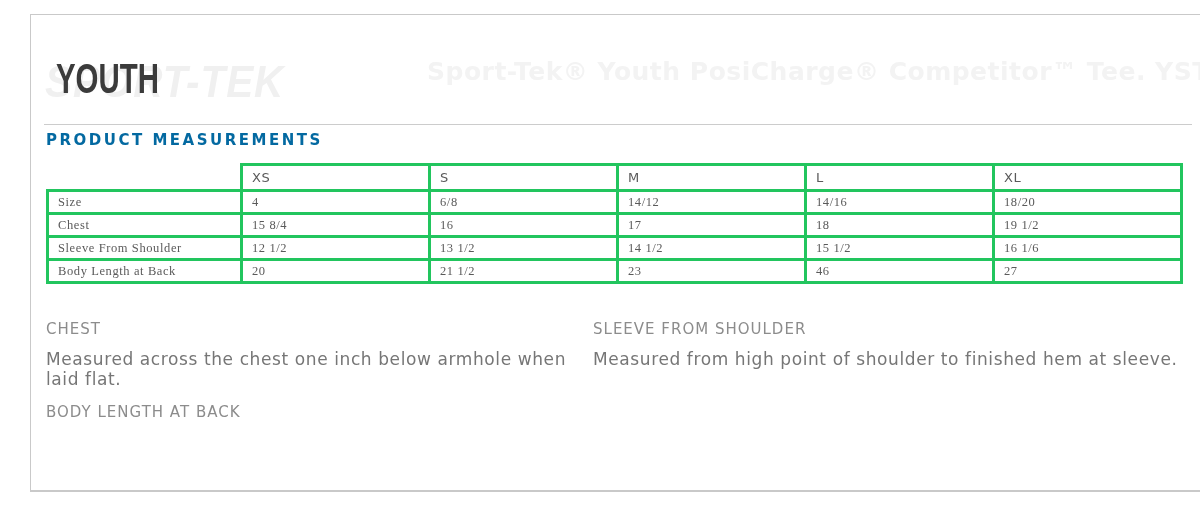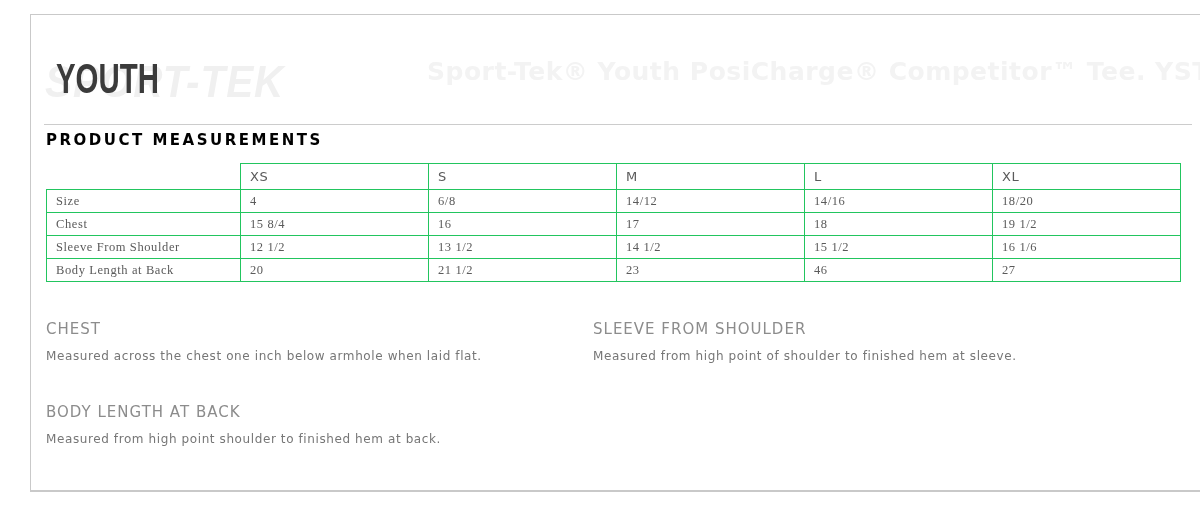--- a/index.html
+++ b/index.html
@@ -32,43 +32,43 @@
     position: absolute; left: 396px; top: 42px; width: 770px;
     font-size: 25px; font-weight: 600; color: #f3f3f3;
     letter-spacing: 0.5px; white-space: nowrap; z-index: 1;
   }
   .divider {
     position: absolute; left: 13px; top: 109px; width: 1148px; height: 1px;
     background: #cccccc;
   }
   .section-title {
     position: absolute; left: 15px; top: 116px;
-    font-size: 15px; font-weight: bold; color: #000000; letter-spacing: 2.5px;
+    font-size: 15px; font-weight: bold; color: #0369a1; letter-spacing: 2.5px;
   }
   
   .mtable-wrap { position: absolute; left: 15px; top: 148px; }
   table.mtable {
     border-collapse: collapse; table-layout: fixed; width: 1134px;
     font-size: 12.5px; color: #5a5a5a;
   }
   table.mtable th, table.mtable td {
-    border: 1px solid #22c55e; text-align: left; font-weight: normal;
+    border: 3px solid #22c55e; text-align: left; font-weight: normal;
     padding: 2px 2px 2px 9px; letter-spacing: 0.6px;
     overflow: hidden; white-space: nowrap;
   }
   table.mtable thead th { height: 26px; font-size: 13px; }
   table.mtable tbody td, table.mtable tbody th { height: 23px; font-family: Liberation Serif, serif; }
   table.mtable .corner-cell { border: none; background: transparent; }
   
   .definition { position: absolute; }
   .definition .term {
     font-size: 15px; color: #8c8c8c; letter-spacing: 1px; margin-bottom: 11px;
   }
   .definition .desc {
-    font-size: 12px; color: #767676; letter-spacing: 0.6px;
+    font-size: 17px; color: #767676; letter-spacing: 0.6px;
   }
   .def-chest  { left: 15px;  top: 305px; width: 540px; }
   .def-sleeve { left: 562px; top: 305px; width: 600px; }
   .def-body   { left: 15px;  top: 388px; width: 560px; }
 </style>
 </head>
 <body>
 
 <div class="frame">
   <div class="watermark">SPORT-TEK</div>
@@ -138,15 +138,14 @@
   <div class="definition def-chest">
     <div class="term">CHEST</div>
     <div class="desc">Measured across the chest one inch below armhole when laid flat.</div>
   </div>
   <div class="definition def-sleeve">
     <div class="term">SLEEVE FROM SHOULDER</div>
     <div class="desc">Measured from high point of shoulder to finished hem at sleeve.</div>
   </div>
   <div class="definition def-body">
     <div class="term">BODY LENGTH AT BACK</div>
-    <div class="desc">Measured from high point shoulder to finished hem at back.</div>
   </div>
 </div>
 
 </body></html>

